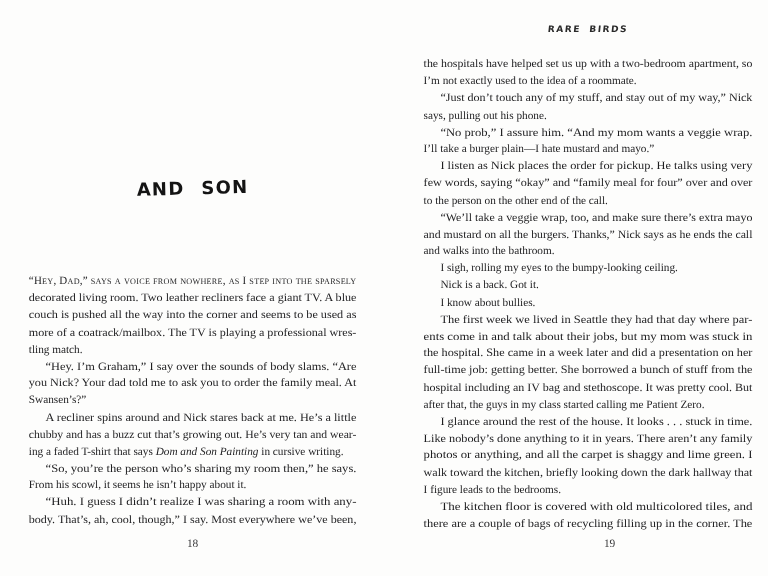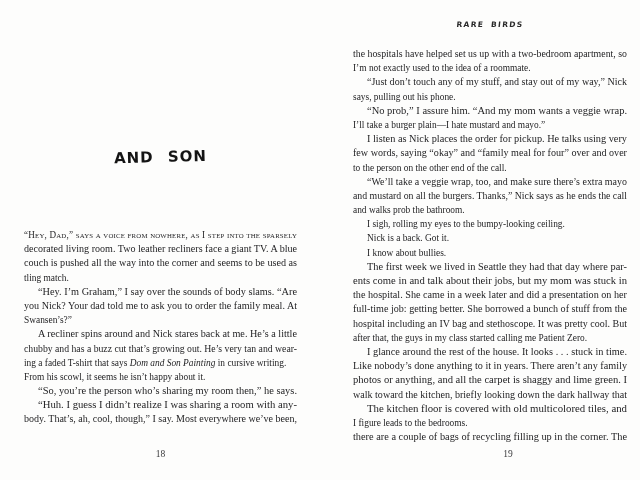--- a/index.html
+++ b/index.html
@@ -48,38 +48,39 @@
   <div class="chapter-title">AND SON</div>
 
   <div class="body-col left">
 
       <div class="line smallcaps"><span class="line-inner" style="transform: scaleX(0.9734);">“Hey, Dad,” says a voice from nowhere, as I step into the sparsely</span></div>
 
       <div class="line"><span class="line-inner" style="transform: scaleX(1.0739);">decorated living room. Two leather recliners face a giant TV. A blue</span></div>
 
       <div class="line"><span class="line-inner" style="transform: scaleX(1.0833);">couch is pushed all the way into the corner and seems to be used as</span></div>
 
+      <div class="line"><span class="line-inner" style="transform: scaleX(1.0755);">more of a coatrack/mailbox. The TV is playing a professional wres-</span></div>
 
       <div class="line end"><span class="line-inner">tling match.</span></div>
 
       <div class="line indent"><span class="line-inner" style="transform: scaleX(1.0985);">“Hey. I’m Graham,” I say over the sounds of body slams. “Are</span></div>
 
       <div class="line"><span class="line-inner" style="transform: scaleX(1.0787);">you Nick? Your dad told me to ask you to order the family meal. At</span></div>
 
       <div class="line end"><span class="line-inner">Swansen’s?”</span></div>
 
       <div class="line indent"><span class="line-inner" style="transform: scaleX(1.0872);">A recliner spins around and Nick stares back at me. He’s a little</span></div>
 
       <div class="line"><span class="line-inner" style="transform: scaleX(1.0369);">chubby and has a buzz cut that’s growing out. He’s very tan and wear-</span></div>
 
       <div class="line end"><span class="line-inner">ing a faded T-shirt that says <i>Dom and Son Painting</i> in cursive writing.</span></div>
 
+      <div class="line indent"><span class="line-inner" style="transform: scaleX(1.1139);">“So, you’re the person who’s sharing my room then,” he says.</span></div>
+
       <div class="line end"><span class="line-inner">From his scowl, it seems he isn’t happy about it.</span></div>
-
-      <div class="line indent"><span class="line-inner" style="transform: scaleX(1.1139);">“So, you’re the person who’s sharing my room then,” he says.</span></div>
 
       <div class="line indent"><span class="line-inner" style="transform: scaleX(1.1378);">“Huh. I guess I didn’t realize I was sharing a room with any-</span></div>
 
       <div class="line"><span class="line-inner" style="transform: scaleX(1.0704);">body. That’s, ah, cool, though,” I say. Most everywhere we’ve been,</span></div>
     </div>
 
   <div class="folio left">18</div>
 
   <div class="running-head">RARE BIRDS</div>
 
@@ -100,21 +101,21 @@
       <div class="line indent"><span class="line-inner" style="transform: scaleX(1.0986);">I listen as Nick places the order for pickup. He talks using very</span></div>
 
       <div class="line"><span class="line-inner" style="transform: scaleX(1.0784);">few words, saying “okay” and “family meal for four” over and over</span></div>
 
       <div class="line end"><span class="line-inner">to the person on the other end of the call.</span></div>
 
       <div class="line indent"><span class="line-inner" style="transform: scaleX(1.0624);">“We’ll take a veggie wrap, too, and make sure there’s extra mayo</span></div>
 
       <div class="line"><span class="line-inner" style="transform: scaleX(1.0465);">and mustard on all the burgers. Thanks,” Nick says as he ends the call</span></div>
 
-      <div class="line end"><span class="line-inner">and walks prob the bathroom.</span></div>
+      <div class="line end"><span class="line-inner">and walks into the bathroom.</span></div>
 
       <div class="line indent end"><span class="line-inner">I sigh, rolling my eyes to the bumpy-looking ceiling.</span></div>
 
       <div class="line indent end"><span class="line-inner">Nick is a back. Got it.</span></div>
 
       <div class="line indent end"><span class="line-inner">I know about bullies.</span></div>
 
       <div class="line indent"><span class="line-inner" style="transform: scaleX(1.1057);">The first week we lived in Seattle they had that day where par-</span></div>
 
       <div class="line"><span class="line-inner" style="transform: scaleX(1.1339);">ents come in and talk about their jobs, but my mom was stuck in</span></div>
@@ -128,22 +129,22 @@
       <div class="line end"><span class="line-inner">after that, the guys in my class started calling me Patient Zero.</span></div>
 
       <div class="line indent"><span class="line-inner" style="transform: scaleX(1.0998);">I glance around the rest of the house. It looks . . . stuck in time.</span></div>
 
       <div class="line"><span class="line-inner" style="transform: scaleX(1.0887);">Like nobody’s done anything to it in years. There aren’t any family</span></div>
 
       <div class="line"><span class="line-inner" style="transform: scaleX(1.1292);">photos or anything, and all the carpet is shaggy and lime green. I</span></div>
 
       <div class="line"><span class="line-inner" style="transform: scaleX(1.0728);">walk toward the kitchen, briefly looking down the dark hallway that</span></div>
 
+      <div class="line end"><span class="line-inner">I figure leads to the bedrooms.</span></div>
+
       <div class="line indent"><span class="line-inner" style="transform: scaleX(1.1532);">The kitchen floor is covered with old multicolored tiles, and</span></div>
-
-      <div class="line end"><span class="line-inner">I figure leads to the bedrooms.</span></div>
 
       <div class="line"><span class="line-inner" style="transform: scaleX(1.1017);">there are a couple of bags of recycling filling up in the corner. The</span></div>
     </div>
 
   <div class="folio right">19</div>
 
 </div>
 
 </body></html>

